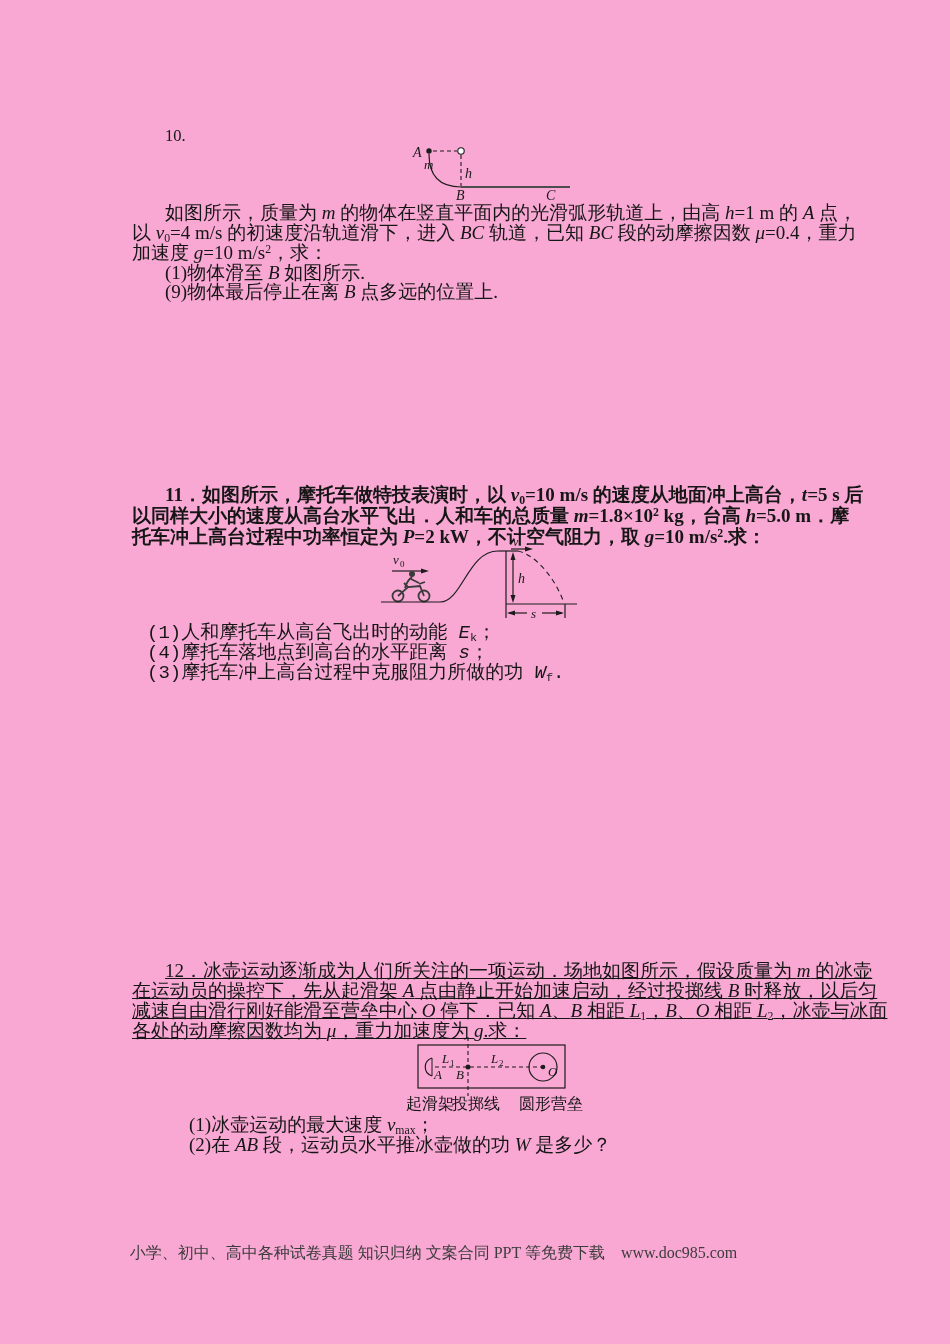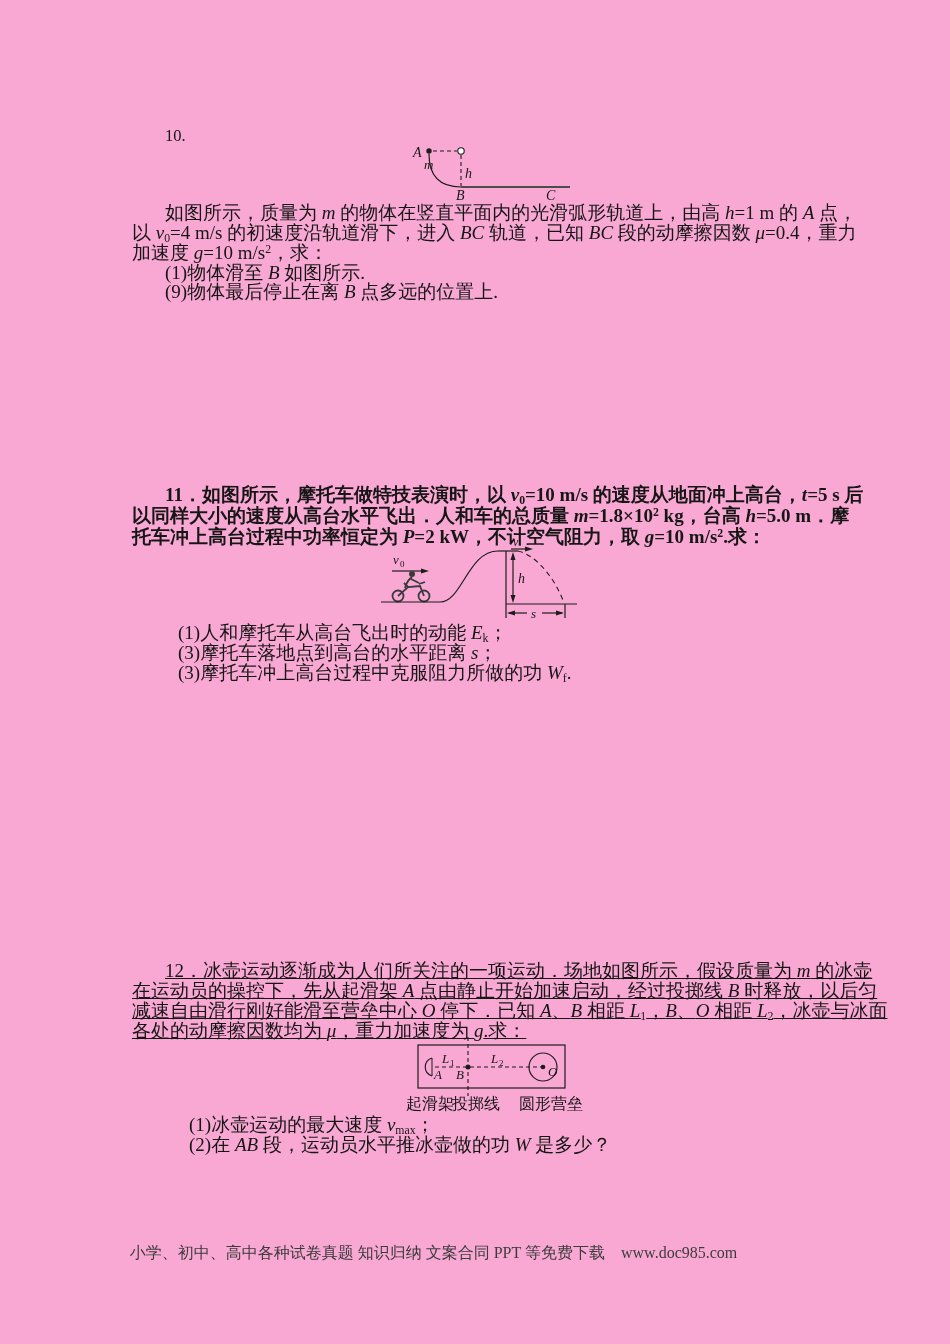--- a/index.html
+++ b/index.html
@@ -105,23 +105,23 @@
       <path d="M 146,13 C 164,17 183,40 192,65" stroke="#1c1c1c" fill="none" stroke-width="1.1" stroke-dasharray="5 4"></path>
       <line x1="193" y1="66" x2="193" y2="80" class="stroke"></line>
 
       <line x1="137" y1="75" x2="155" y2="75" class="stroke"></line>
       <line x1="170" y1="75" x2="190" y2="75" class="stroke"></line>
       <polygon points="135,75 143,72.4 143,77.6" class="fillb"></polygon>
       <polygon points="192,75 184,72.4 184,77.6" class="fillb"></polygon>
       <text x="159" y="80" font-size="13" font-style="italic">s</text>
     </svg>
 
-    <div class="para" style="left:178px; top:623px; line-height:20px;">
+    <div class="para" style="left:147px; top:623px; line-height:20px;font-family:Liberation Mono, monospace;">
       <div class="ln"><span>(1)人和摩托车从高台飞出时的动能 </span><i>E</i><sub>k</sub><span>；</span></div>
-      <div class="ln"><span>(3)摩托车落地点到高台的水平距离 </span><i>s</i><span>；</span></div>
+      <div class="ln"><span>(4)摩托车落地点到高台的水平距离 </span><i>s</i><span>；</span></div>
       <div class="ln"><span>(3)摩托车冲上高台过程中克服阻力所做的功 </span><i>W</i><sub>f</sub><span>.</span></div>
     </div>
   </section>
 
   <section>
     <div class="para" style="left:132px; top:961px; line-height:20px;text-decoration:underline;">
       <div class="ln indent"><span>12．冰壶运动逐渐成为人们所关注的一项运动．场地如图所示，假设质量为 </span><i>m</i><span> 的冰壶</span></div>
       <div class="ln"><span>在运动员的操控下，先从起滑架 </span><i>A</i><span> 点由静止开始加速启动，经过投掷线 </span><i>B</i><span> 时释放，以后匀</span></div>
       <div class="ln"><span>减速自由滑行刚好能滑至营垒中心 </span><i>O</i><span> 停下．已知 </span><i>A</i><span>、</span><i>B</i><span> 相距 </span><i>L</i><sub>1</sub><span>，</span><i>B</i><span>、</span><i>O</i><span> 相距 </span><i>L</i><sub>2</sub><span>，冰壶与冰面</span></div>
       <div class="ln"><span>各处的动摩擦因数均为 </span><i>μ</i><span>，重力加速度为 </span><i>g</i><span>.求：</span></div>

